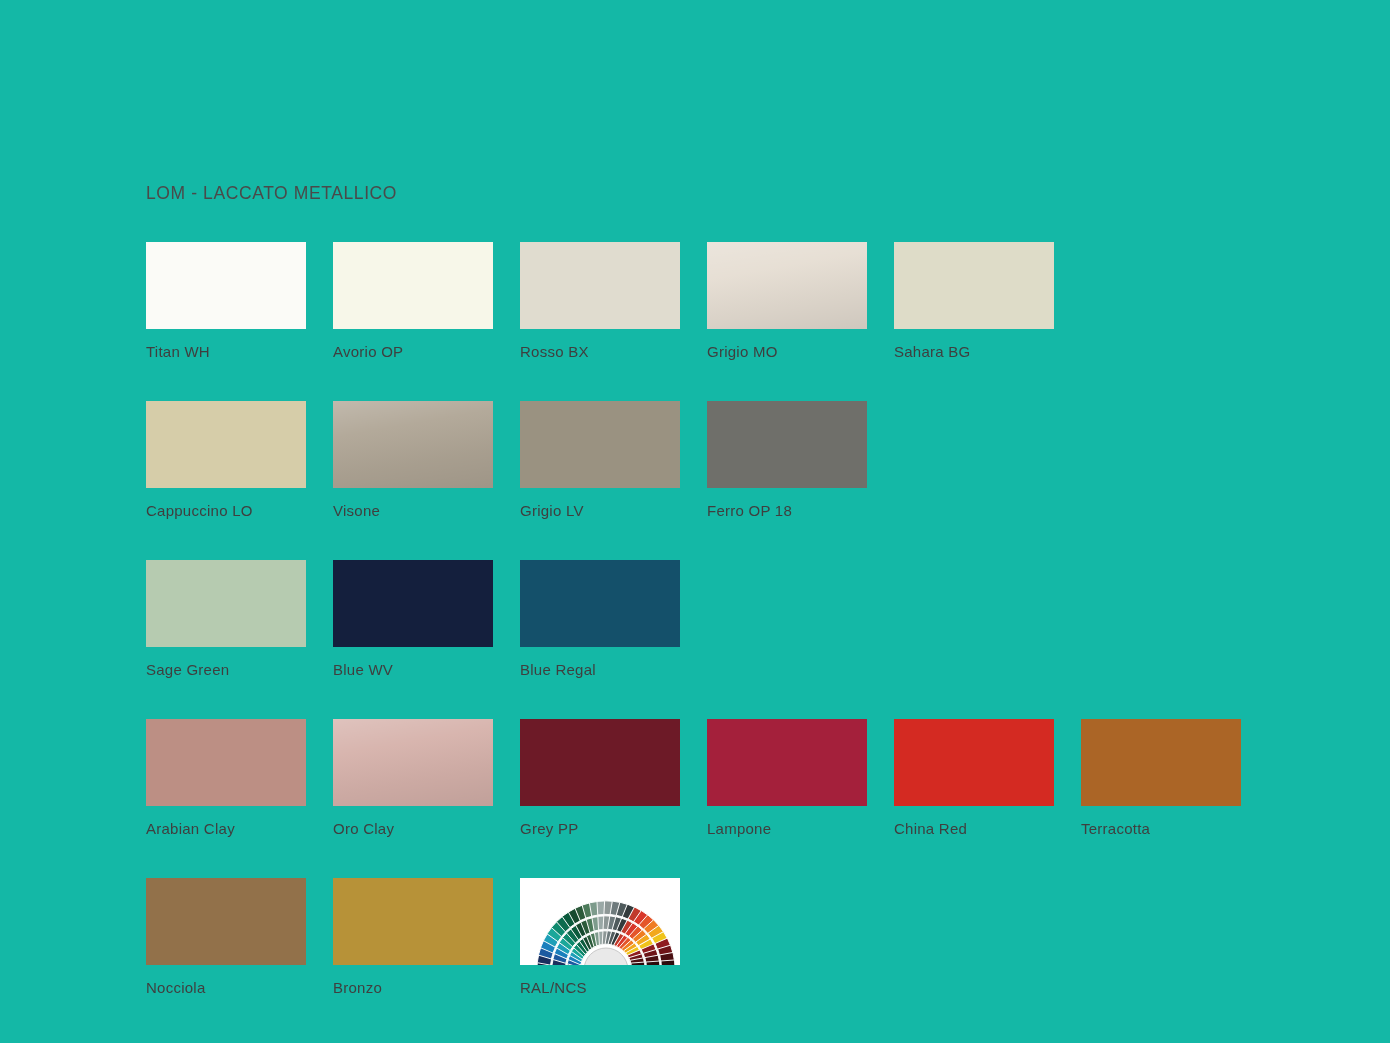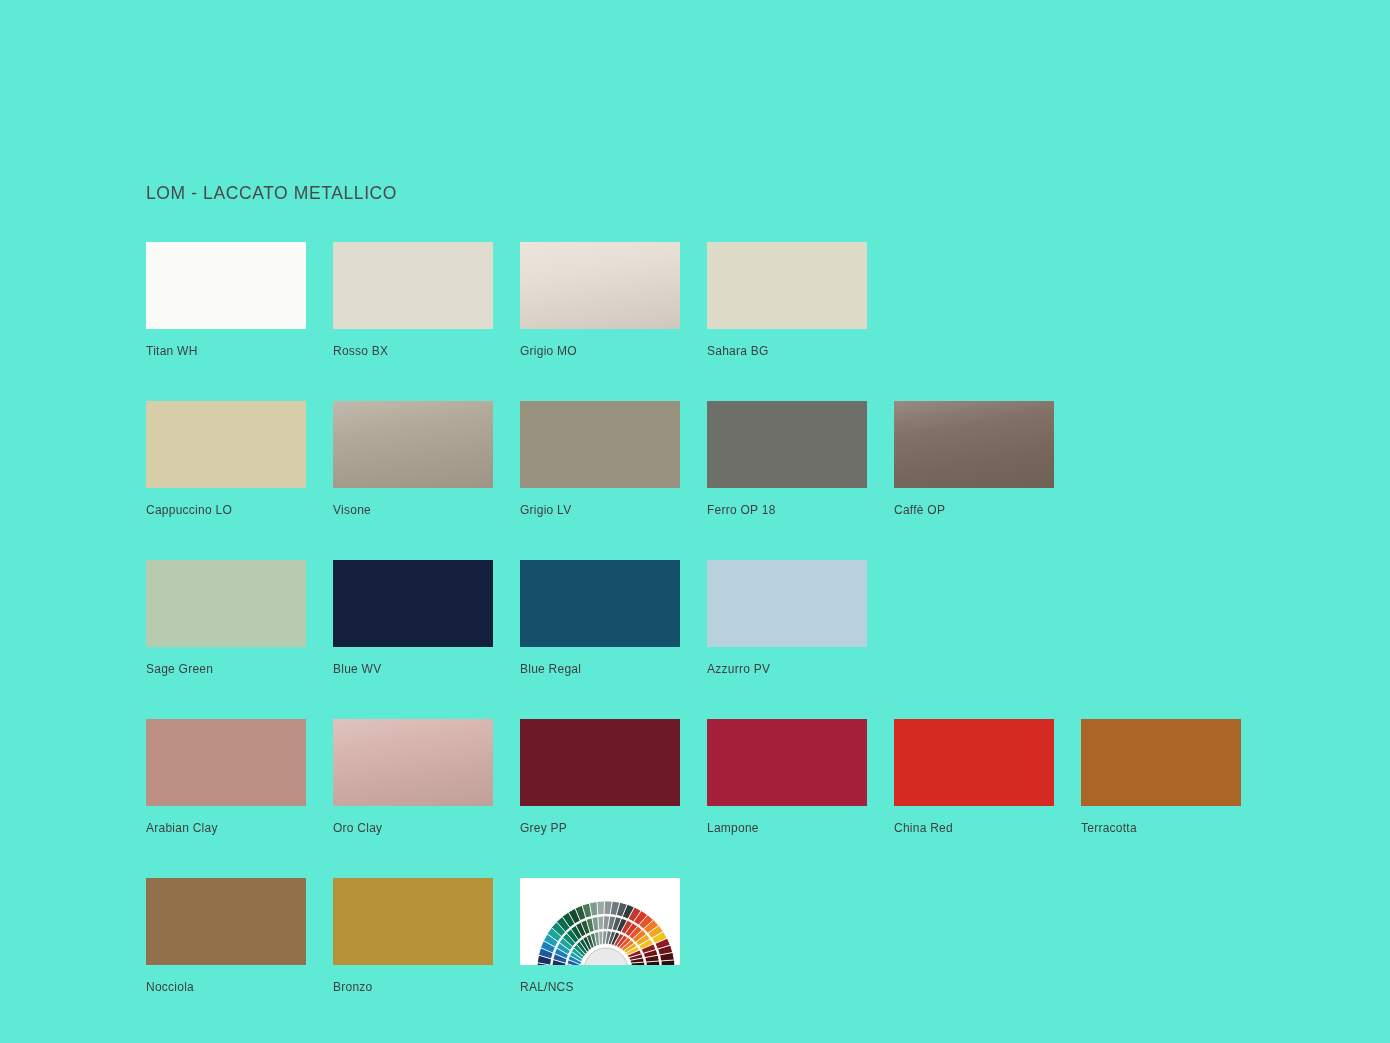--- a/index.html
+++ b/index.html
@@ -11,21 +11,21 @@
     width: 1390px;
     height: 1043px;
     font-family: "Liberation Sans", sans-serif;
     color: #3c3c3c;
     overflow: hidden;
   }
   .page {
     position: relative;
     width: 1390px;
     height: 1043px;
-    background: #5eead4;
+    background: #14b8a6;
   }
   .palette-title {
     position: absolute;
     left: 146px;
     top: 183px;
     font-size: 17.5px;
     letter-spacing: 0.6px;
     color: #4a4a4a;
     font-weight: 400;
     white-space: nowrap;
@@ -47,21 +47,21 @@
     flex: 0 0 160px;
   }
   .swatch-chip {
     width: 160px;
     height: 87px;
     display: block;
     border: 0;
   }
   .swatch-label {
     margin-top: 14px;
-    font-size: 12px;
+    font-size: 15px;
     line-height: 17px;
     color: #3f3f3f;
     letter-spacing: 0.25px;
     white-space: nowrap;
   }
   
   .fan-chip {
     width: 160px;
     height: 87px;
     position: relative;
@@ -84,20 +84,24 @@
   <div class="palette-title">LOM - LACCATO METALLICO</div>
 
   <div class="swatch-grid">
 
   <div class="swatch-row">
         <div class="swatch-cell">
           <div class="swatch-chip" style="background: rgb(251, 251, 247);"></div>
           <div class="swatch-label">Titan WH</div>
         </div>
         <div class="swatch-cell">
+          <div class="swatch-chip" style="background: rgb(247, 247, 233);"></div>
+          <div class="swatch-label">Avorio OP</div>
+        </div>
+        <div class="swatch-cell">
           <div class="swatch-chip" style="background: rgb(224, 220, 207);"></div>
           <div class="swatch-label">Rosso BX</div>
         </div>
         <div class="swatch-cell">
           <div class="swatch-chip" style="background: linear-gradient(170deg, rgba(255, 255, 255, 0.22) 0%, rgba(255, 255, 255, 0.04) 32%, rgba(0, 0, 0, 0.05) 68%, rgba(0, 0, 0, 0.1) 100%), rgb(230, 222, 211);"></div>
           <div class="swatch-label">Grigio MO</div>
         </div>
         <div class="swatch-cell">
           <div class="swatch-chip" style="background: rgb(222, 220, 200);"></div>
           <div class="swatch-label">Sahara BG</div>
@@ -113,41 +117,33 @@
           <div class="swatch-label">Visone</div>
         </div>
         <div class="swatch-cell">
           <div class="swatch-chip" style="background: rgb(154, 146, 129);"></div>
           <div class="swatch-label">Grigio LV</div>
         </div>
         <div class="swatch-cell">
           <div class="swatch-chip" style="background: rgb(111, 111, 106);"></div>
           <div class="swatch-label">Ferro OP 18</div>
         </div>
-        <div class="swatch-cell">
-          <div class="swatch-chip" style="background: linear-gradient(170deg, rgba(255, 255, 255, 0.22) 0%, rgba(255, 255, 255, 0.04) 32%, rgba(0, 0, 0, 0.05) 68%, rgba(0, 0, 0, 0.1) 100%), rgb(124, 107, 96);"></div>
-          <div class="swatch-label">Caffè OP</div>
-        </div>
       </div>
       <div class="swatch-row">
         <div class="swatch-cell">
           <div class="swatch-chip" style="background: rgb(182, 203, 176);"></div>
           <div class="swatch-label">Sage Green</div>
         </div>
         <div class="swatch-cell">
           <div class="swatch-chip" style="background: rgb(20, 31, 61);"></div>
           <div class="swatch-label">Blue WV</div>
         </div>
         <div class="swatch-cell">
           <div class="swatch-chip" style="background: rgb(20, 80, 106);"></div>
           <div class="swatch-label">Blue Regal</div>
-        </div>
-        <div class="swatch-cell">
-          <div class="swatch-chip" style="background: rgb(183, 210, 220);"></div>
-          <div class="swatch-label">Azzurro PV</div>
         </div>
       </div>
       <div class="swatch-row">
         <div class="swatch-cell">
           <div class="swatch-chip" style="background: rgb(188, 143, 132);"></div>
           <div class="swatch-label">Arabian Clay</div>
         </div>
         <div class="swatch-cell">
           <div class="swatch-chip" style="background: linear-gradient(170deg, rgba(255, 255, 255, 0.22) 0%, rgba(255, 255, 255, 0.04) 32%, rgba(0, 0, 0, 0.05) 68%, rgba(0, 0, 0, 0.1) 100%), rgb(214, 178, 171);"></div>
           <div class="swatch-label">Oro Clay</div>

